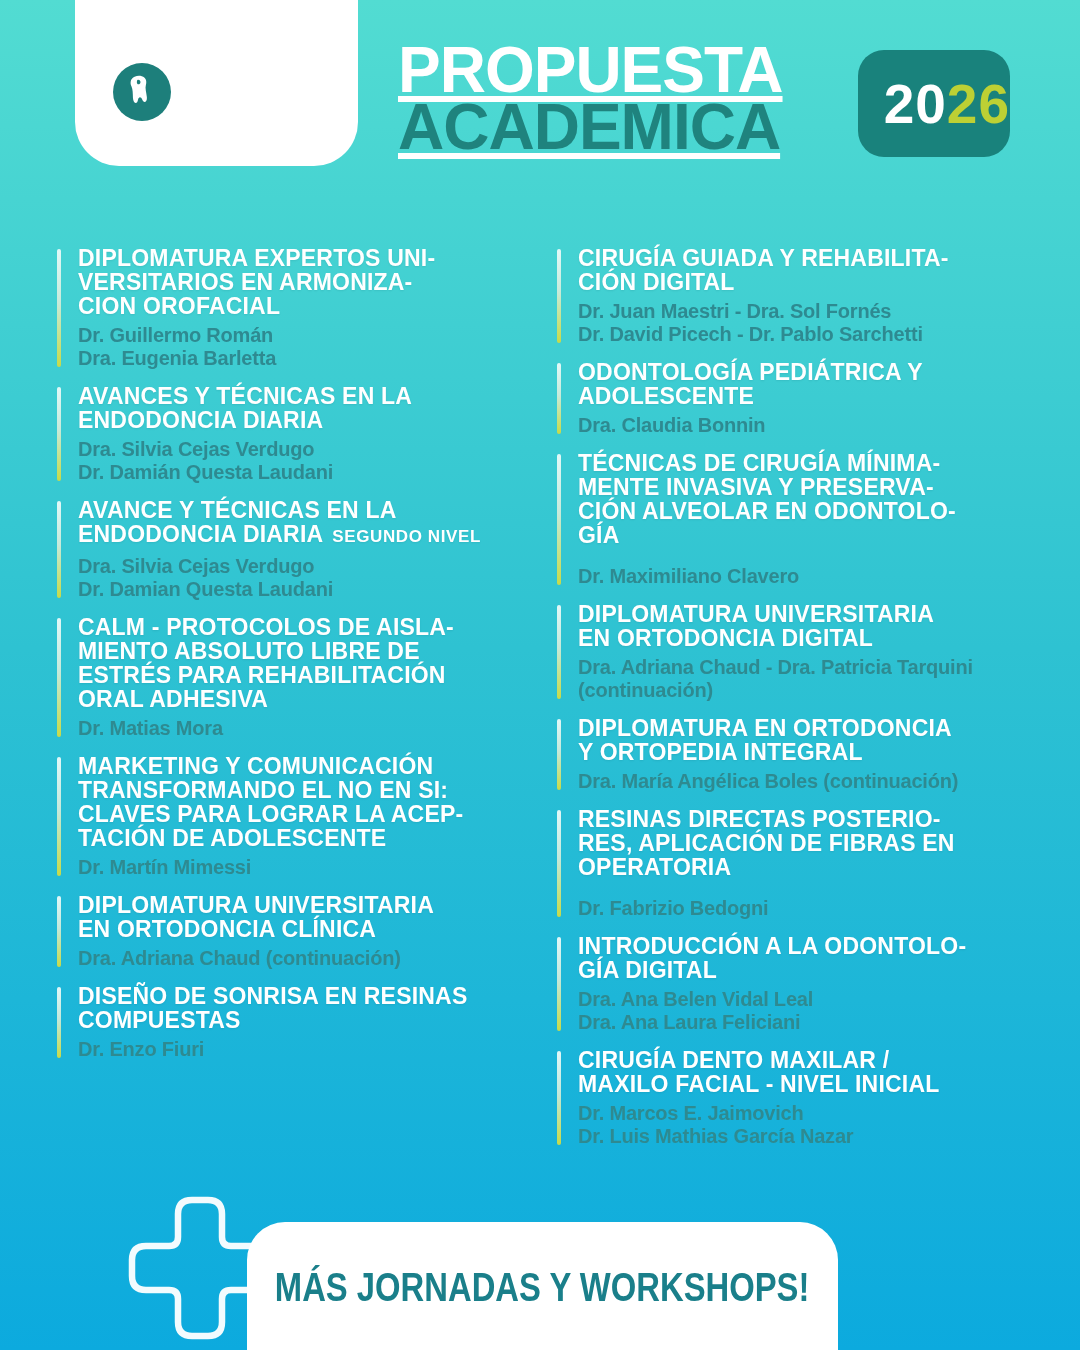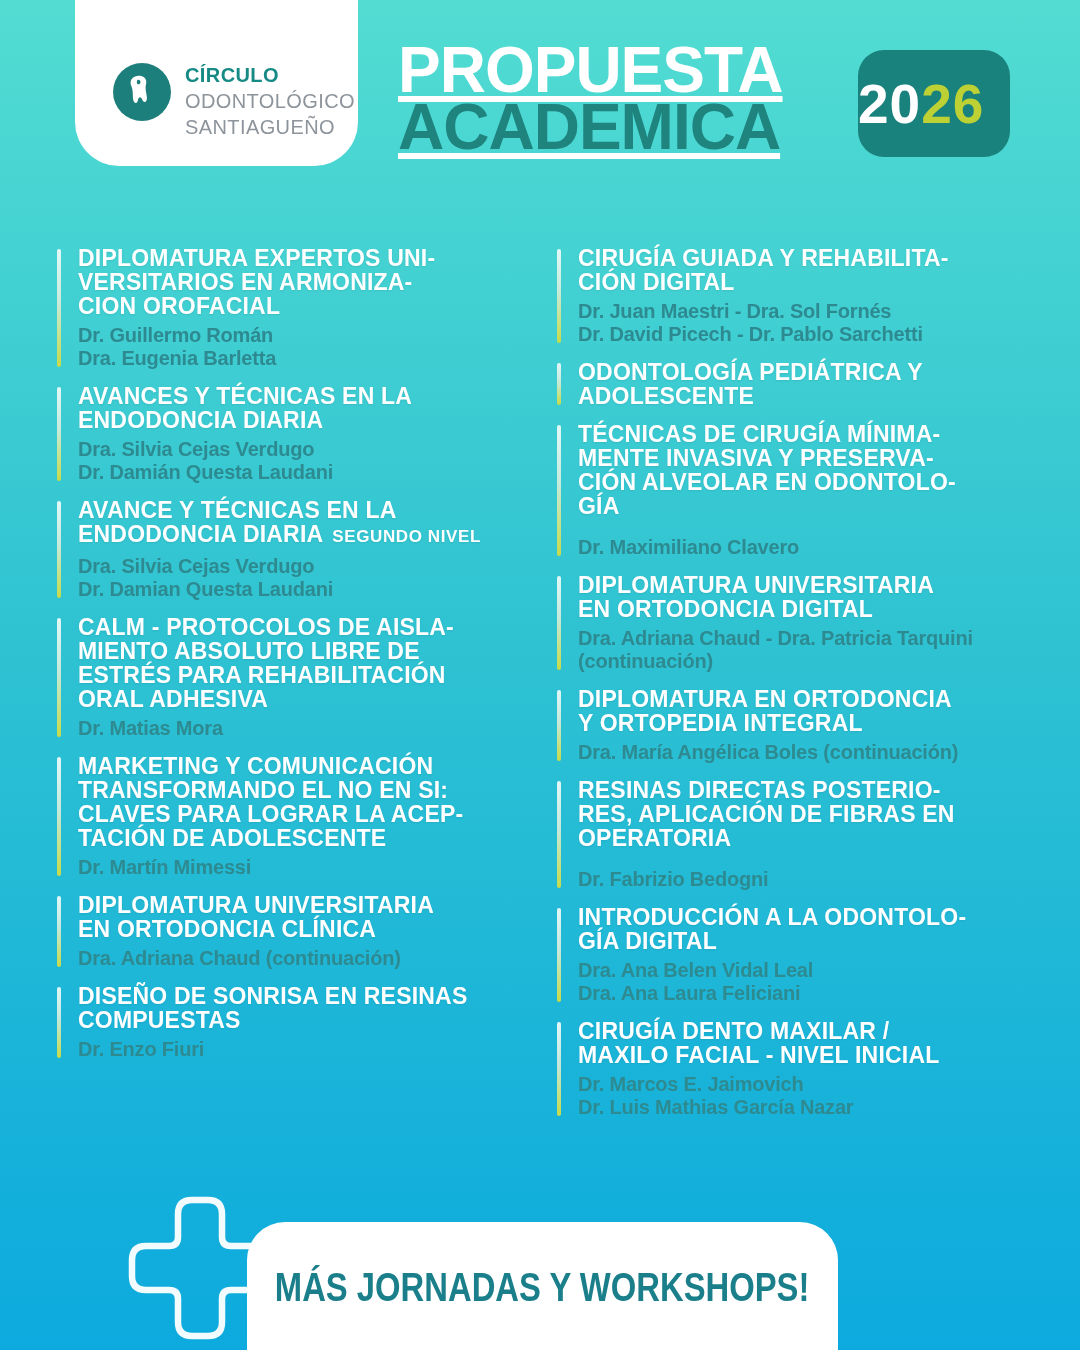--- a/index.html
+++ b/index.html
@@ -27,21 +27,21 @@
   .logo-text .l1 { color:#168a84; font-weight:700; }
   .header-title {
     position:absolute; left:398px; top:42px;
     font-size:64px; line-height:57px; font-weight:800; letter-spacing:-1px;
     color:#ffffff; white-space:nowrap;text-decoration:underline;
   }
   .header-title .l2 { color:#1f837e; }
   .year-badge {
     position:absolute; left:858px; top:50px; width:152px; height:107px;
     background:#19827c; border-radius:26px;
-    display:flex; align-items:center; justify-content:flex-start;
+    display:flex; align-items:center; justify-content:flex-end;
     font-size:55px; font-weight:800; color:#ffffff; letter-spacing:1px;
   }
   .year-badge .y2 { color:#bdd034; }
   
   .columns {
     position:absolute; left:57px; top:246px; width:990px;
     display:grid; grid-template-columns:500px 1fr;
   }
   .col { display:flex; flex-direction:column; }
   .entry { position:relative; padding-left:21px; margin-bottom:14px; }
@@ -80,25 +80,20 @@
 
   <div class="header-card"></div>
   <div class="logo-circle">
     <span>
       <svg viewBox="0 0 24 24" width="38" height="38" aria-hidden="true">
         <path fill="#ffffff" d="M8.2 3.2 C5.6 4 4.8 6.6 5.6 9 C6.3 11 6 13.5 5.8 16.2 C5.6 19.8 8 21 8.8 18 C9.4 15.8 11 15.8 11.5 18 C12.1 20.8 14.6 20 14.6 16.8 C14.6 13.8 13.9 11.2 14.8 9 C15.8 6.6 15.2 4.2 12.8 3.3 C11.2 2.7 9.8 2.7 8.2 3.2 Z"></path>
         <path fill="#1d7f7b" d="M9.4 6.1 C9 7.4 9.6 8.4 10.6 8.2 C11.6 8 11.9 6.6 11.2 5.8 C10.5 5 9.7 5.2 9.4 6.1 Z"></path>
       </svg>
     </span>
   </div>
-  <div class="logo-text">
-    <div class="l1">CÍRCULO</div>
-    <div class="l2">ODONTOLÓGICO</div>
-    <div class="l3">SANTIAGUEÑO</div>
-  </div>
 
   <div class="header-title">
     <div class="l1">PROPUESTA</div>
     <div class="l2">ACADEMICA</div>
   </div>
 
   <div class="year-badge">
     <span class="y1">20</span>
       <span class="y2">26</span>
   </div>
@@ -185,20 +180,23 @@
     <div class="speakers">
             <div class="speaker">Dr. Juan Maestri - Dra. Sol Fornés</div>
             <div class="speaker">Dr. David Picech - Dr. Pablo Sarchetti</div>
           </div>
   </div>
 
   <div class="entry">
     <span class="accent"></span>
     <div class="entry-title"><span class="title-text">ODONTOLOGÍA PEDIÁTRICA Y
 ADOLESCENTE</span></div>
+    <div class="speakers">
+            <div class="speaker">Dra. Claudia Bonnin</div>
+          </div>
   </div>
 
   <div class="entry gap">
     <span class="accent"></span>
     <div class="entry-title"><span class="title-text">TÉCNICAS DE CIRUGÍA MÍNIMA-
 MENTE INVASIVA Y PRESERVA-
 CIÓN ALVEOLAR EN ODONTOLO-
 GÍA</span></div>
     <div class="speakers">
             <div class="speaker">Dr. Maximiliano Clavero</div>

